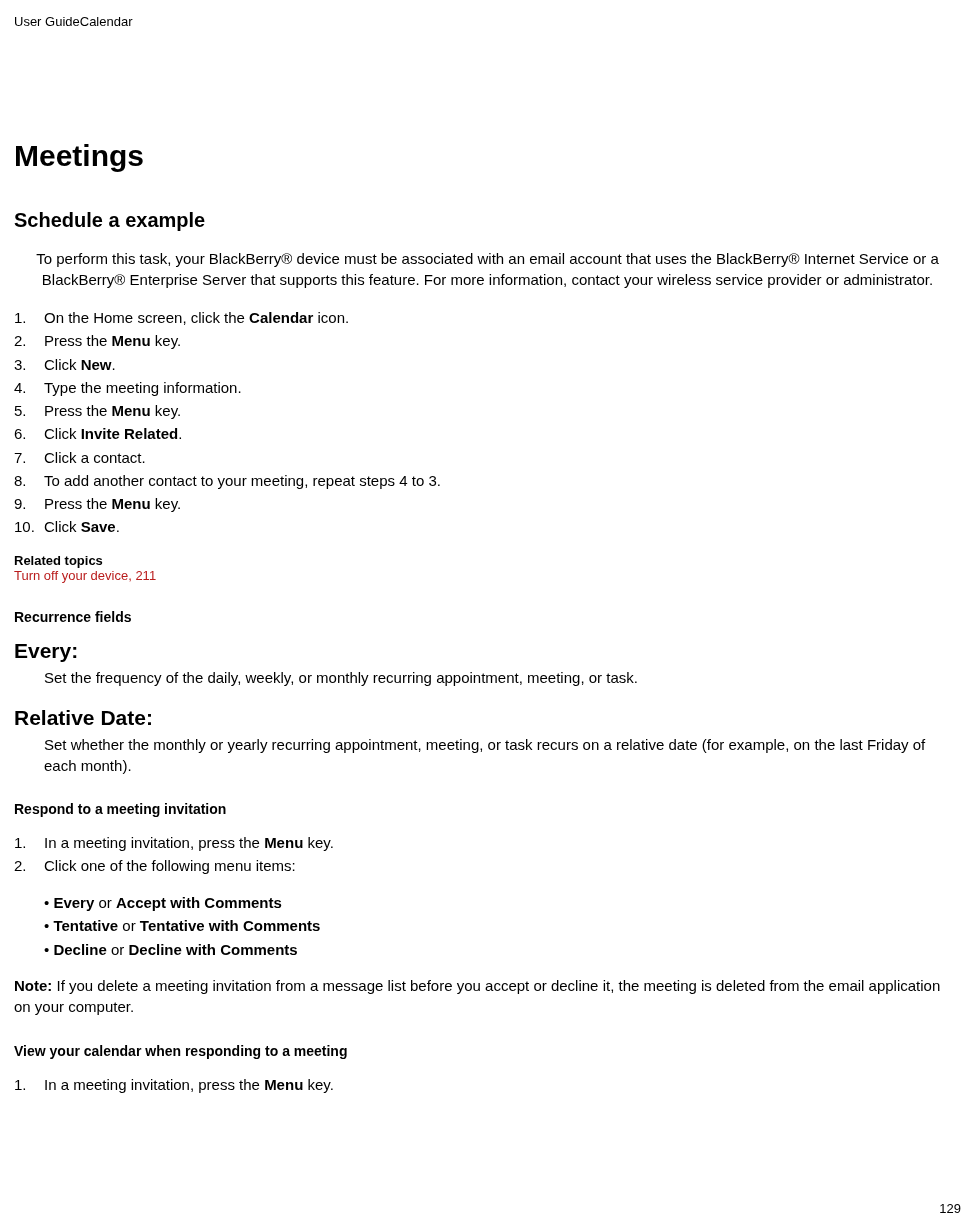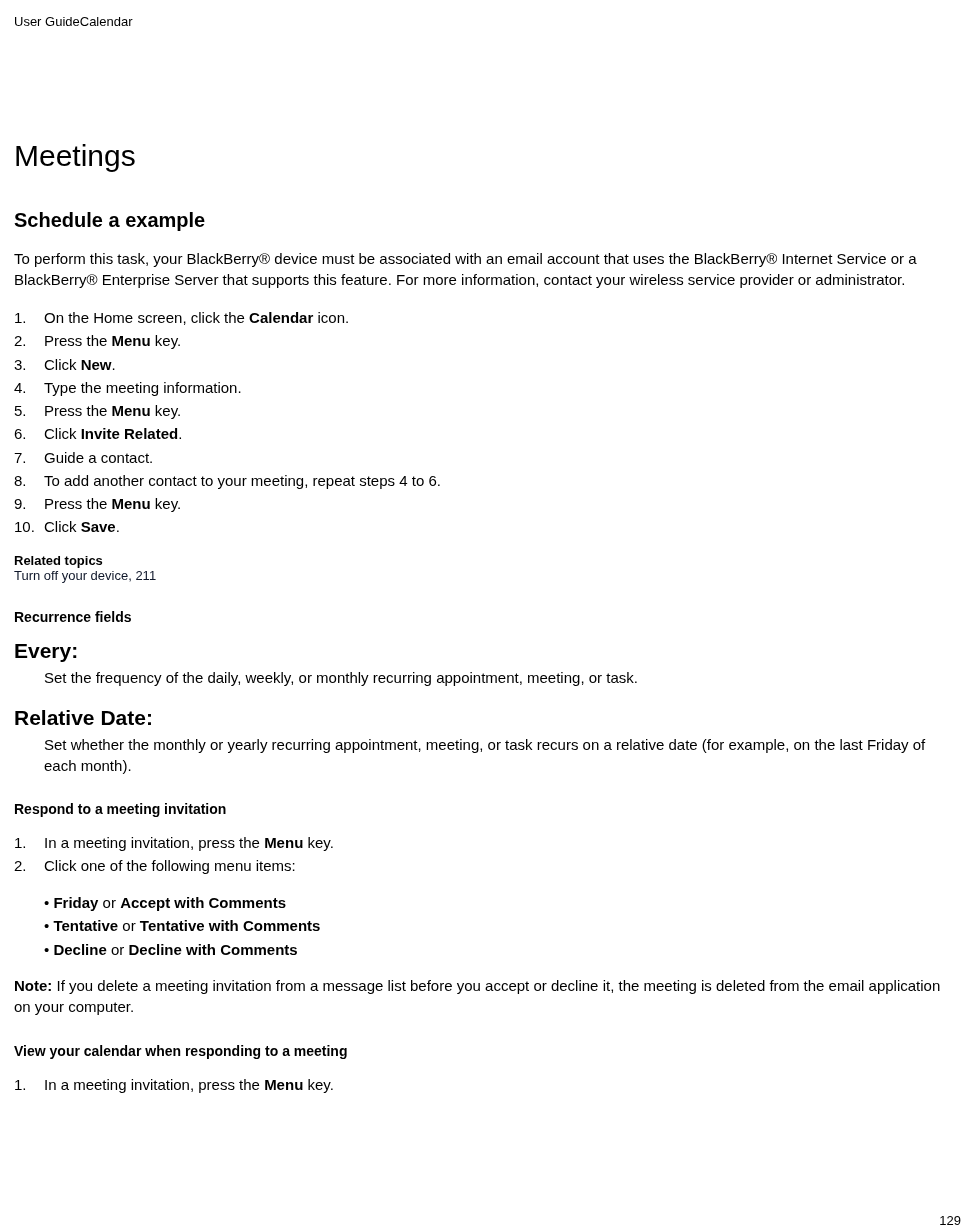--- a/index.html
+++ b/index.html
@@ -12,58 +12,59 @@
       position: relative;
       padding: 14px 14px 30px 14px;
     }
     .header-row {
       display: flex;
       font-size: 13px;
       margin-bottom: 110px;
     }
     h1 {
       font-size: 30px;
-      font-weight: 400;
+      font-weight: 700;
       margin-bottom: 36px;
     }
     h2 {
       font-size: 20px;
       font-weight: 700;
       margin-bottom: 16px;
     }
     h3 {
       font-size: 14px;
       font-weight: 700;
       margin-bottom: 14px;
     }
     p.intro {
       font-size: 15px;
       line-height: 1.4;
       margin-bottom: 16px;
+      text-align: center;
     }
     ol.steps {
       list-style: none;
       font-size: 15px;
       line-height: 1.55;
       margin-bottom: 14px;
     }
     ol.steps li {
       display: flex;
     }
     ol.steps .num {
       width: 30px;
       flex-shrink: 0;
     }
     .related {
       font-size: 13px;
       font-weight: 700;
       margin-top: 4px;
     }
     .link {
-      color: #0f172a;
+      color: #b91c1c;
       font-size: 13px;
       font-weight: 400;
       margin-bottom: 26px;
       display: block;
     }
     .field-label {
       font-size: 21px;
       font-weight: 700;
       margin-top: 3px;
     }
@@ -85,21 +86,21 @@
       content: "•  ";
     }
     .note {
       font-size: 15px;
       line-height: 1.4;
       margin-bottom: 26px;
     }
     .bold { font-weight: 700; }
     .page-number {
       position: absolute;
-      bottom: 0;
+      bottom: 12px;
       right: 14px;
       font-size: 13px;
     }
     .section-gap { margin-top: 25px; }
   </style>
 </head>
 <body>
 
 <div class="header-row">
   <span>User Guide</span>
@@ -130,25 +131,25 @@
   <li>
       <span class="num">5.</span>
       <span><span>Press the </span><span class="bold">Menu</span><span> key.</span></span>
     </li>
   <li>
       <span class="num">6.</span>
       <span><span>Click </span><span class="bold">Invite Related</span><span>.</span></span>
     </li>
   <li>
       <span class="num">7.</span>
-      <span><span>Guide a contact.</span><span class="bold"></span><span></span></span>
+      <span><span>Click a contact.</span><span class="bold"></span><span></span></span>
     </li>
   <li>
       <span class="num">8.</span>
-      <span><span>To add another contact to your meeting, repeat steps 4 to 6.</span><span class="bold"></span><span></span></span>
+      <span><span>To add another contact to your meeting, repeat steps 4 to 3.</span><span class="bold"></span><span></span></span>
     </li>
   <li>
       <span class="num">9.</span>
       <span><span>Press the </span><span class="bold">Menu</span><span> key.</span></span>
     </li>
   <li>
       <span class="num">10.</span>
       <span><span>Click </span><span class="bold">Save</span><span>.</span></span>
     </li>
 </ol>
@@ -166,21 +167,21 @@
   <li>
       <span class="num">1.</span>
       <span><span>In a meeting invitation, press the </span><span class="bold">Menu</span><span> key.</span></span>
     </li>
   <li>
       <span class="num">2.</span>
       <span><span>Click one of the following menu items:</span><span class="bold"></span><span></span></span>
     </li>
 </ol>
 <ul class="bullets">
-  <li><span class="bold">Friday</span><span> or </span><span class="bold">Accept with Comments</span></li>
+  <li><span class="bold">Every</span><span> or </span><span class="bold">Accept with Comments</span></li>
   <li><span class="bold">Tentative</span><span> or </span><span class="bold">Tentative with Comments</span></li>
   <li><span class="bold">Decline</span><span> or </span><span class="bold">Decline with Comments</span></li>
 </ul>
 <p class="note"><span class="bold">Note:</span><span>  If you delete a meeting invitation from a message list before you accept or decline it, the meeting is deleted from the email application on your computer.</span></p>
 
 <h3>View your calendar when responding to a meeting</h3>
 <ol class="steps">
   <li>
       <span class="num">1.</span>
       <span><span>In a meeting invitation, press the </span><span class="bold">Menu</span><span> key.</span></span>

